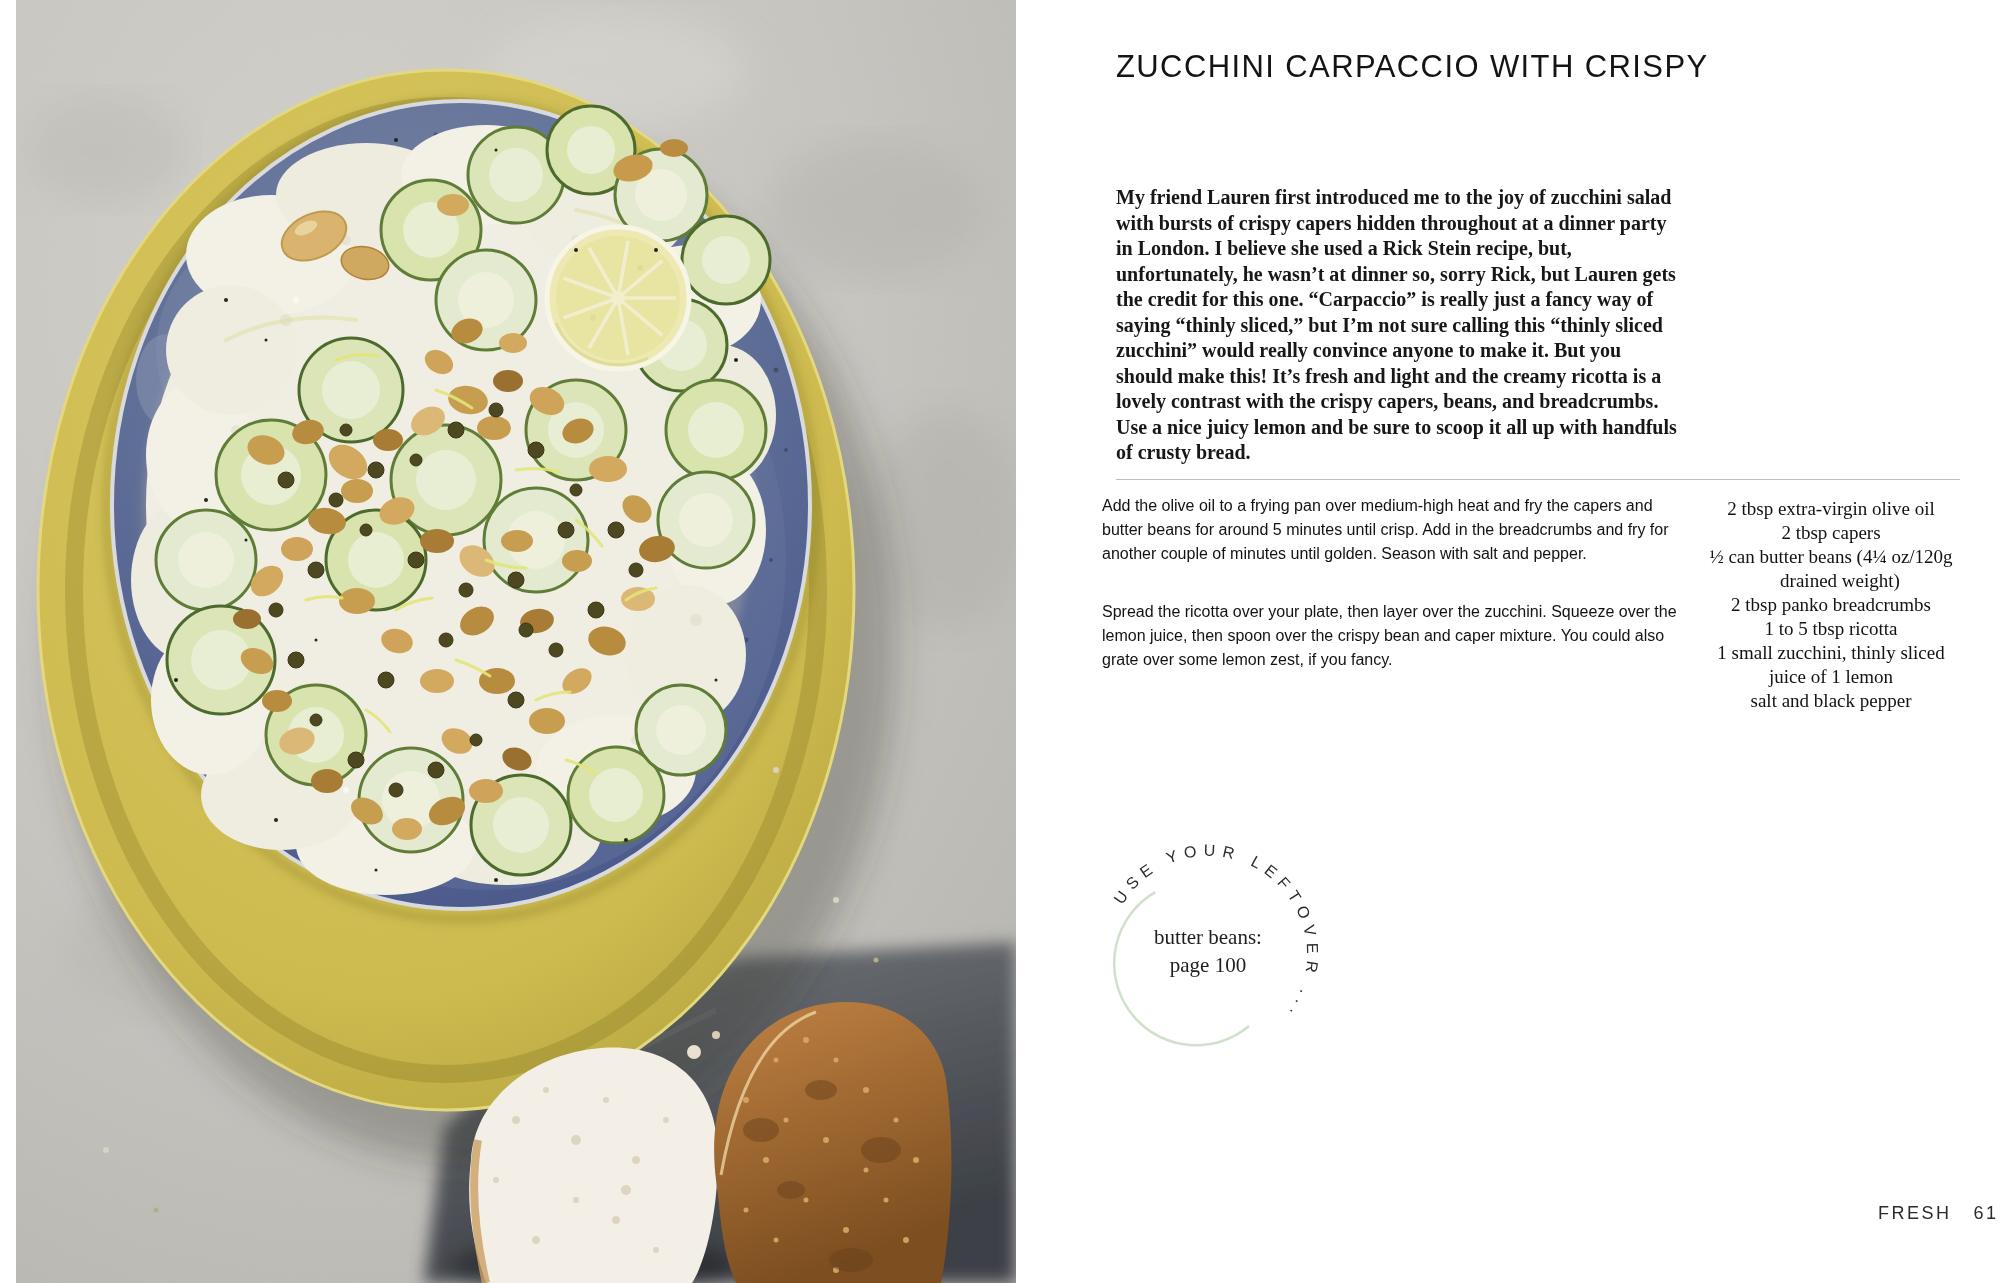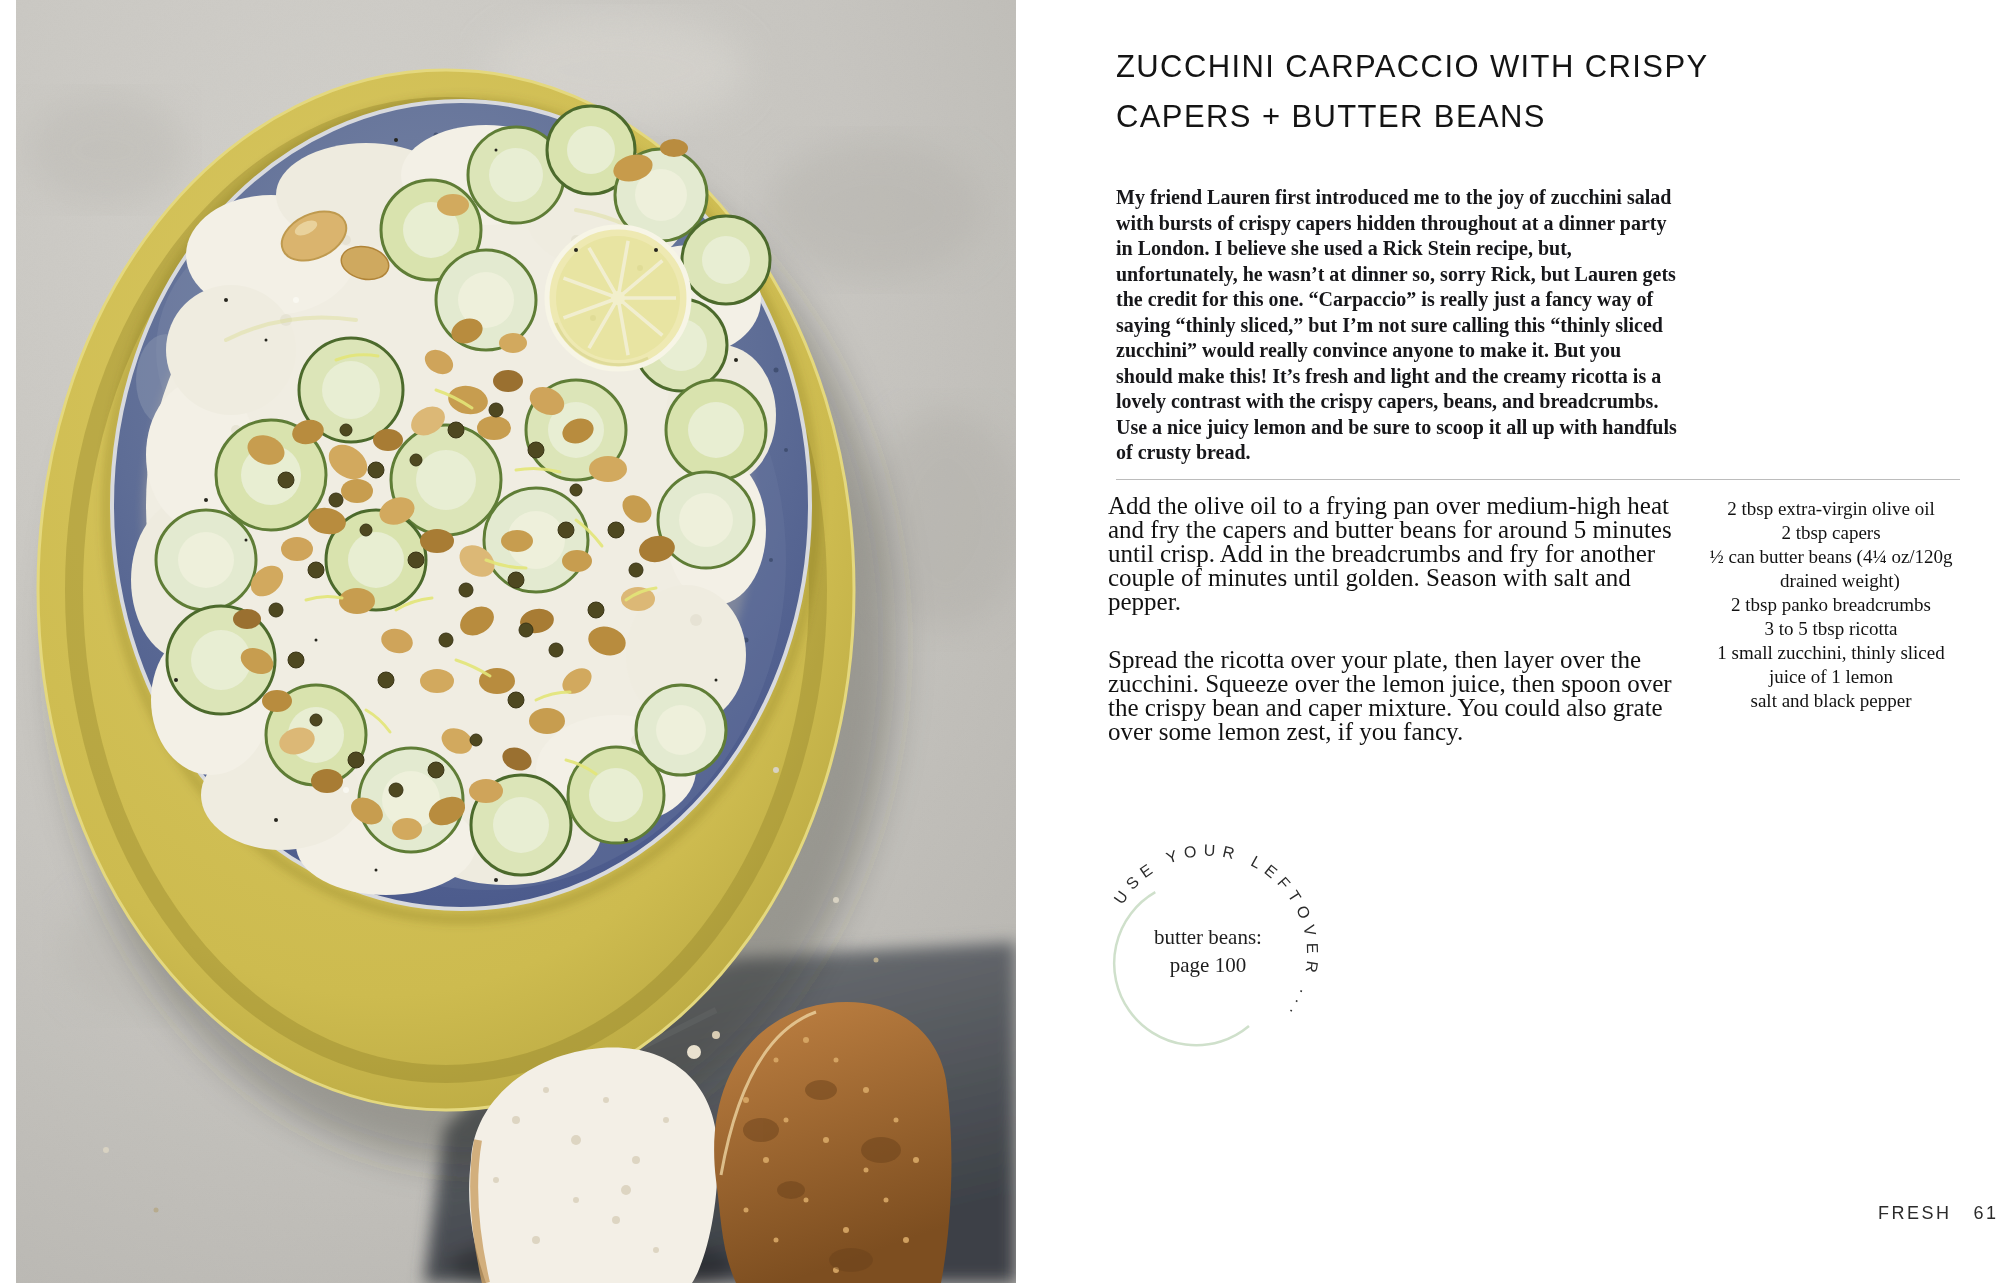--- a/index.html
+++ b/index.html
@@ -13,22 +13,22 @@
               color:#161616;}
   .title{position:absolute;left:100px;top:42px;font-family:"Liberation Sans",sans-serif;
          font-size:31px;line-height:50px;letter-spacing:1.4px;font-weight:400;color:#141414;}
   .intro{position:absolute;left:100px;top:185px;width:566px;font-family:"Liberation Serif",serif;
          font-weight:700;font-size:20px;line-height:25.5px;color:#17171a;}
   .times{position:absolute;left:678px;top:188px;font-family:"Liberation Sans",sans-serif;
          font-size:18.5px;line-height:27px;color:#1b1b1b;}
   .times .lbl{color:#1b1b1b;}
   .times .val{color:#5c5c5c;margin-left:6px;}
   .rule{position:absolute;left:100px;top:479px;width:844px;height:1px;background:#bcbcbc;}
-  .method{position:absolute;left:92px;top:494px;width:580px;font-family:Liberation Serif, serif;
-          font-size:25px;line-height:24px;color:#121212;}
+  .method{position:absolute;left:86px;top:494px;width:580px;font-family:Liberation Sans, sans-serif;
+          font-size:16px;line-height:24px;color:#121212;}
   .method p{margin:0 0 34px 0;}
   .ingredients{position:absolute;left:678px;top:497px;width:274px;font-family:"Liberation Serif",serif;
           font-size:19px;line-height:24px;color:#121212;}
   .ingredients ul{list-style:none;margin:0;padding:0;text-align:center;}
   .ingredients li{padding-left:18px;text-indent:-18px;}
   .to-serve{margin-top:30px;}
   .to-serve .lbl{font-weight:700;}
   .badge{position:absolute;left:60px;top:826px;width:264px;height:256px;}
   .badge .curved{font-family:"Liberation Sans",sans-serif;font-size:16px;letter-spacing:6.5px;fill:#2b2b2b;}
   .badge .inner{font-family:"Liberation Serif",serif;font-size:21px;fill:#1e1e1e;text-anchor:middle;}
@@ -511,40 +511,39 @@
       <circle cx="140" cy="1210" r="2.5" fill="#b7ab8e"></circle>
           <circle cx="760" cy="770" r="3"></circle>
     </g>
   </svg>
   </div>
 
   <div id="page-right">
 
     <div class="title">
       <div>ZUCCHINI CARPACCIO WITH CRISPY</div>
-      <div>CAPERS + BUTTER BEANS</div>
     </div>
 
     <div class="intro">My friend Lauren first introduced me to the joy of zucchini salad with bursts of crispy capers hidden throughout at a dinner party in London. I believe she used a Rick Stein recipe, but, unfortunately, he wasn’t at dinner so, sorry Rick, but Lauren gets the credit for this one. “Carpaccio” is really just a fancy way of saying “thinly sliced,” but I’m not sure calling this “thinly sliced zucchini” would really convince anyone to make it. But you should make this! It’s fresh and light and the creamy ricotta is a lovely contrast with the crispy capers, beans, and breadcrumbs. Use a nice juicy lemon and be sure to scoop it all up with handfuls of crusty bread.</div>
 
 
     <div class="rule"></div>
 
     <div class="method">
       <p>Add the olive oil to a frying pan over medium-high heat and fry the capers and butter beans for around 5 minutes until crisp. Add in the breadcrumbs and fry for another couple of minutes until golden. Season with salt and pepper.</p>
       <p>Spread the ricotta over your plate, then layer over the zucchini. Squeeze over the lemon juice, then spoon over the crispy bean and caper mixture. You could also grate over some lemon zest, if you fancy.</p>
     </div>
 
     <div class="ingredients">
       <ul>
         <li>2 tbsp extra-virgin olive oil</li>
         <li>2 tbsp capers</li>
         <li>½ can butter beans (4¼ oz/120g drained weight)</li>
         <li>2 tbsp panko breadcrumbs</li>
-        <li>3 to 5 tbsp ricotta</li>
+        <li>1 to 5 tbsp ricotta</li>
         <li>1 small zucchini, thinly sliced</li>
         <li>juice of 1 lemon</li>
         <li>salt and black pepper</li>
       </ul>
     </div>
 
     <div class="badge">
       <svg width="264" height="256" viewBox="0 0 264 256" xmlns="http://www.w3.org/2000/svg">
         <path id="badgeTextPath" d="M46.3,79.5 A99,99 0 1 1 173.8,218.7" fill="none"></path>
         <path d="M79.3,66.2 A82,82 0 1 0 173,200" fill="none" stroke="#cfe0cb" stroke-width="2.5"></path>

